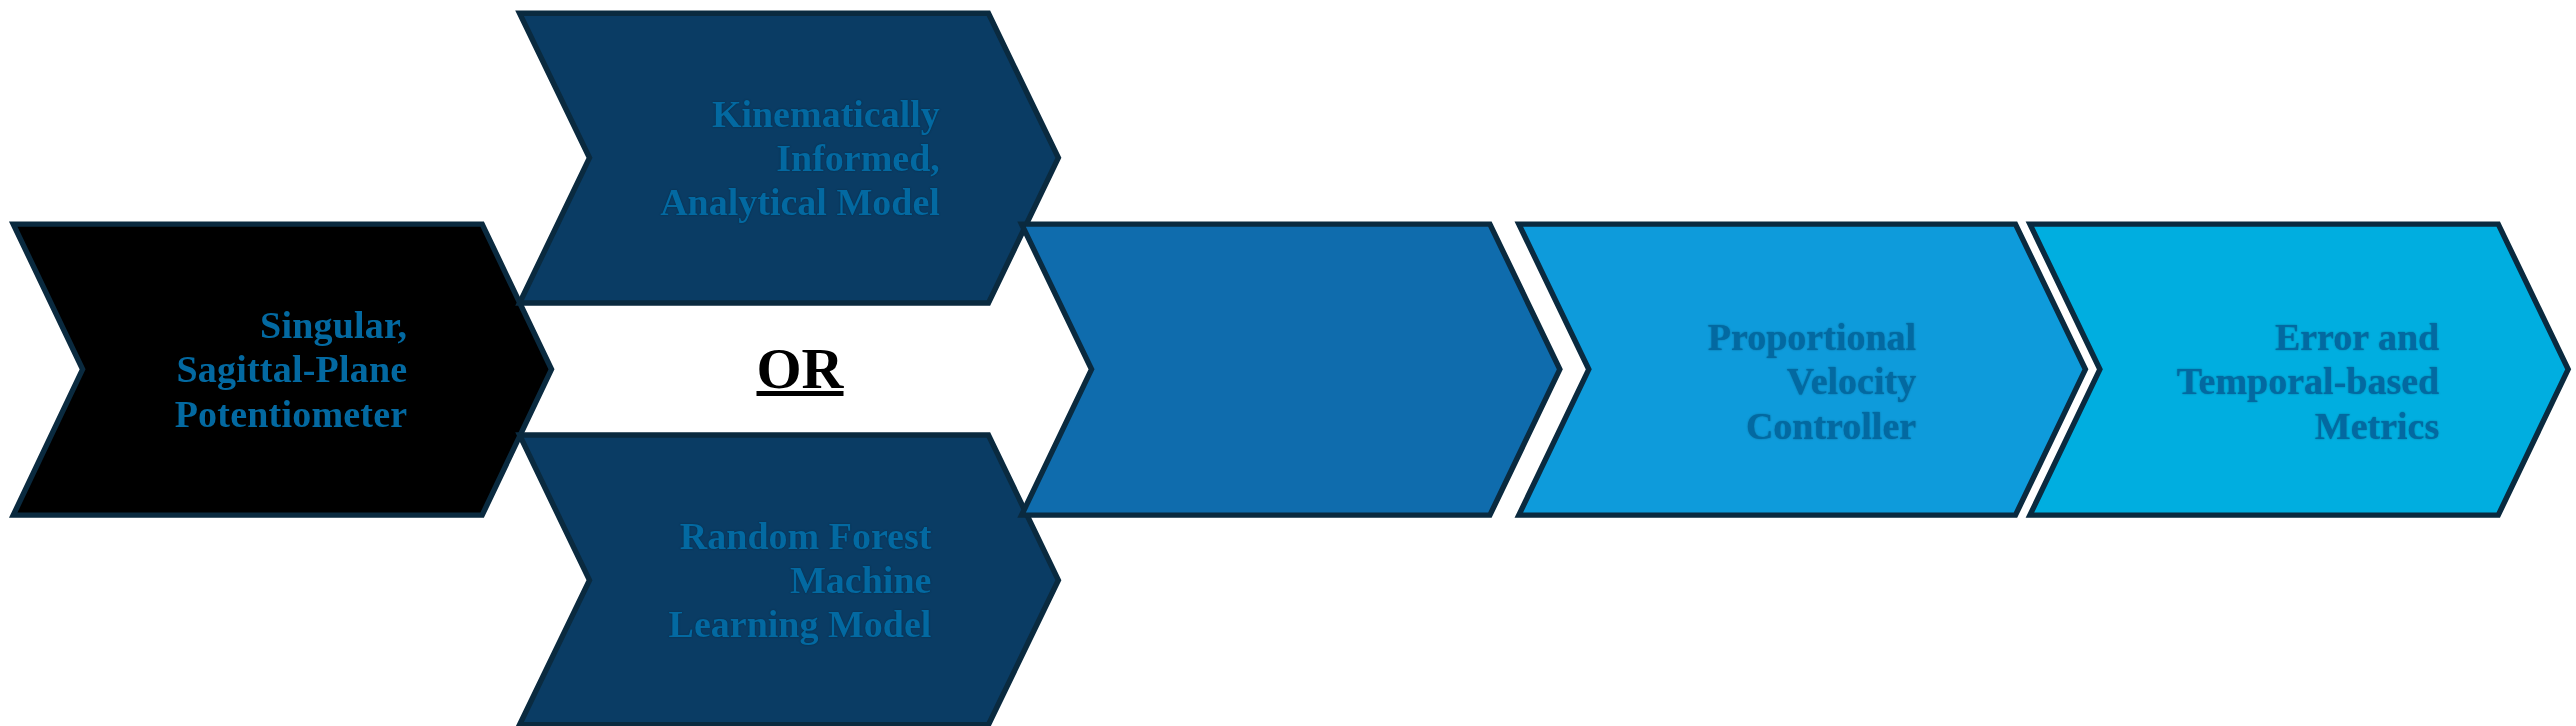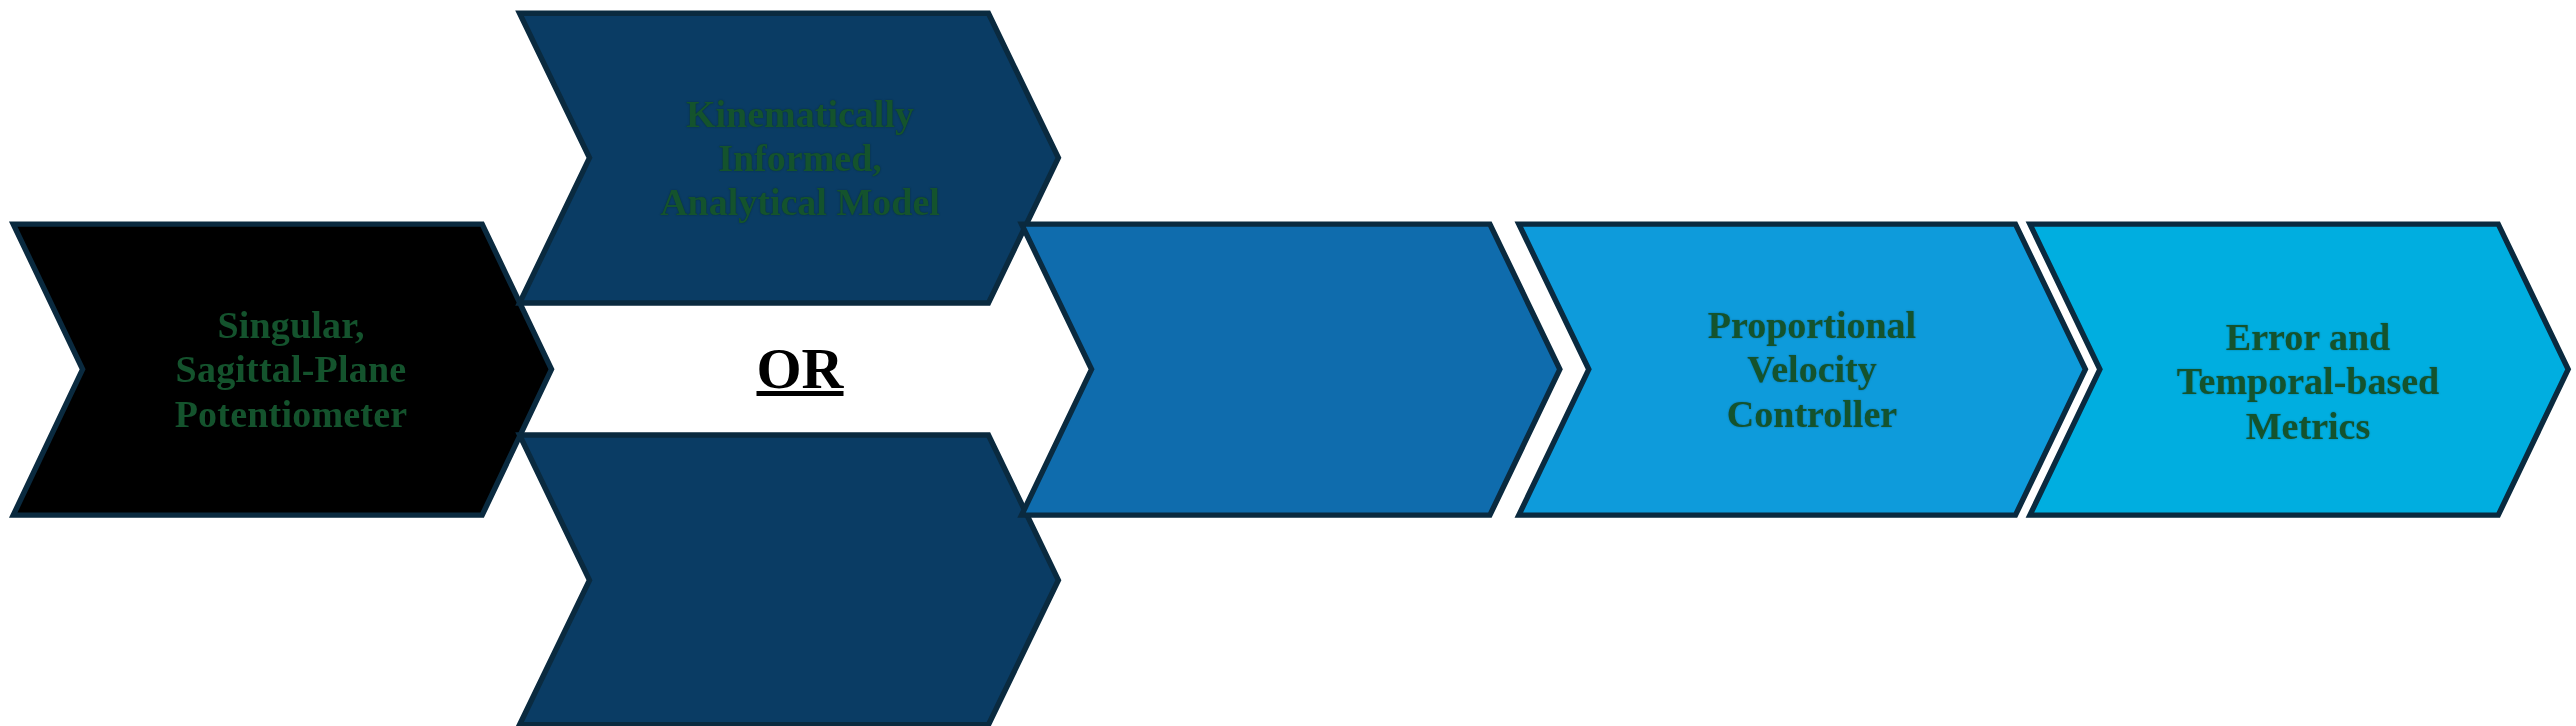--- a/index.html
+++ b/index.html
@@ -18,21 +18,21 @@
     display:flex;
     align-items:center;
     justify-content:center;
     text-align:center;
     font-weight:bold;
     font-family:"Liberation Serif", serif;
     line-height:1.16;
     pointer-events:none;
     white-space:pre-line;
   }
-  .lbl-white{color:#14532d; text-shadow:0 0 1.8px rgba(0,0,0,0.35);}
+  .lbl-white{color:#0369a1; text-shadow:0 0 1.8px rgba(0,0,0,0.35);text-align:right;}
   .lbl-black{color:#000000;}
   .t-source{font-size:38px; letter-spacing:0.2px;}
   .t-model{font-size:38px;}
   .t-or{font-size:58px;text-decoration:underline;}
   .t-step{font-size:38px;}
 </style>
 </head>
 <body>
 
 <div id="stage">
@@ -53,25 +53,28 @@
   </svg>
 
   <div class="lbl lbl-white t-source" style="left:83px; top:224px; width:416px; height:291px;">Singular,
 Sagittal-Plane
 Potentiometer</div>
 
   <div class="lbl lbl-white t-model" style="left:589px; top:13.3px; width:422px; height:290px;">Kinematically
 Informed,
 Analytical Model</div>
 
+  <div class="lbl lbl-white t-model" style="left:589px; top:435px; width:422px; height:290px;">Random Forest
+Machine
+Learning Model</div>
 
   <div class="lbl lbl-black t-or" style="left:589px; top:303px; width:422px; height:132px;">OR</div>
 
 
-  <div class="lbl lbl-white t-step" style="left:1589px; top:224px; width:446px; height:291px;">Proportional
+  <div class="lbl lbl-white t-step" style="left:1589px; top:236px; width:446px; height:291px;">Proportional
 Velocity
 Controller</div>
 
   <div class="lbl lbl-white t-step" style="left:2100px; top:236px; width:416px; height:291px;">Error and
 Temporal-based
 Metrics</div>
 
 </div>
 
 

